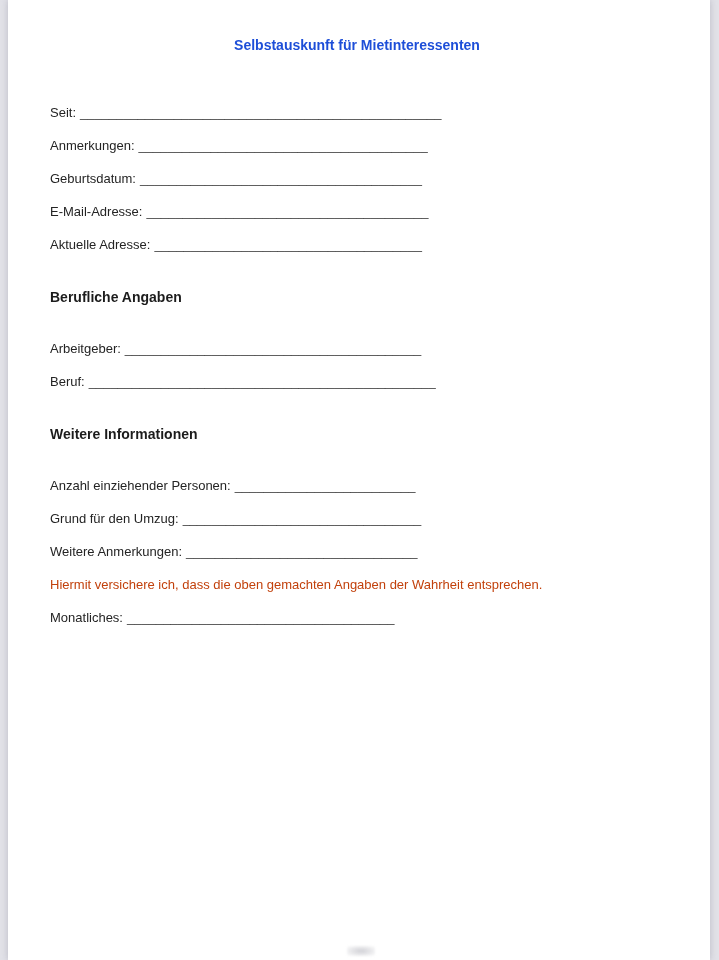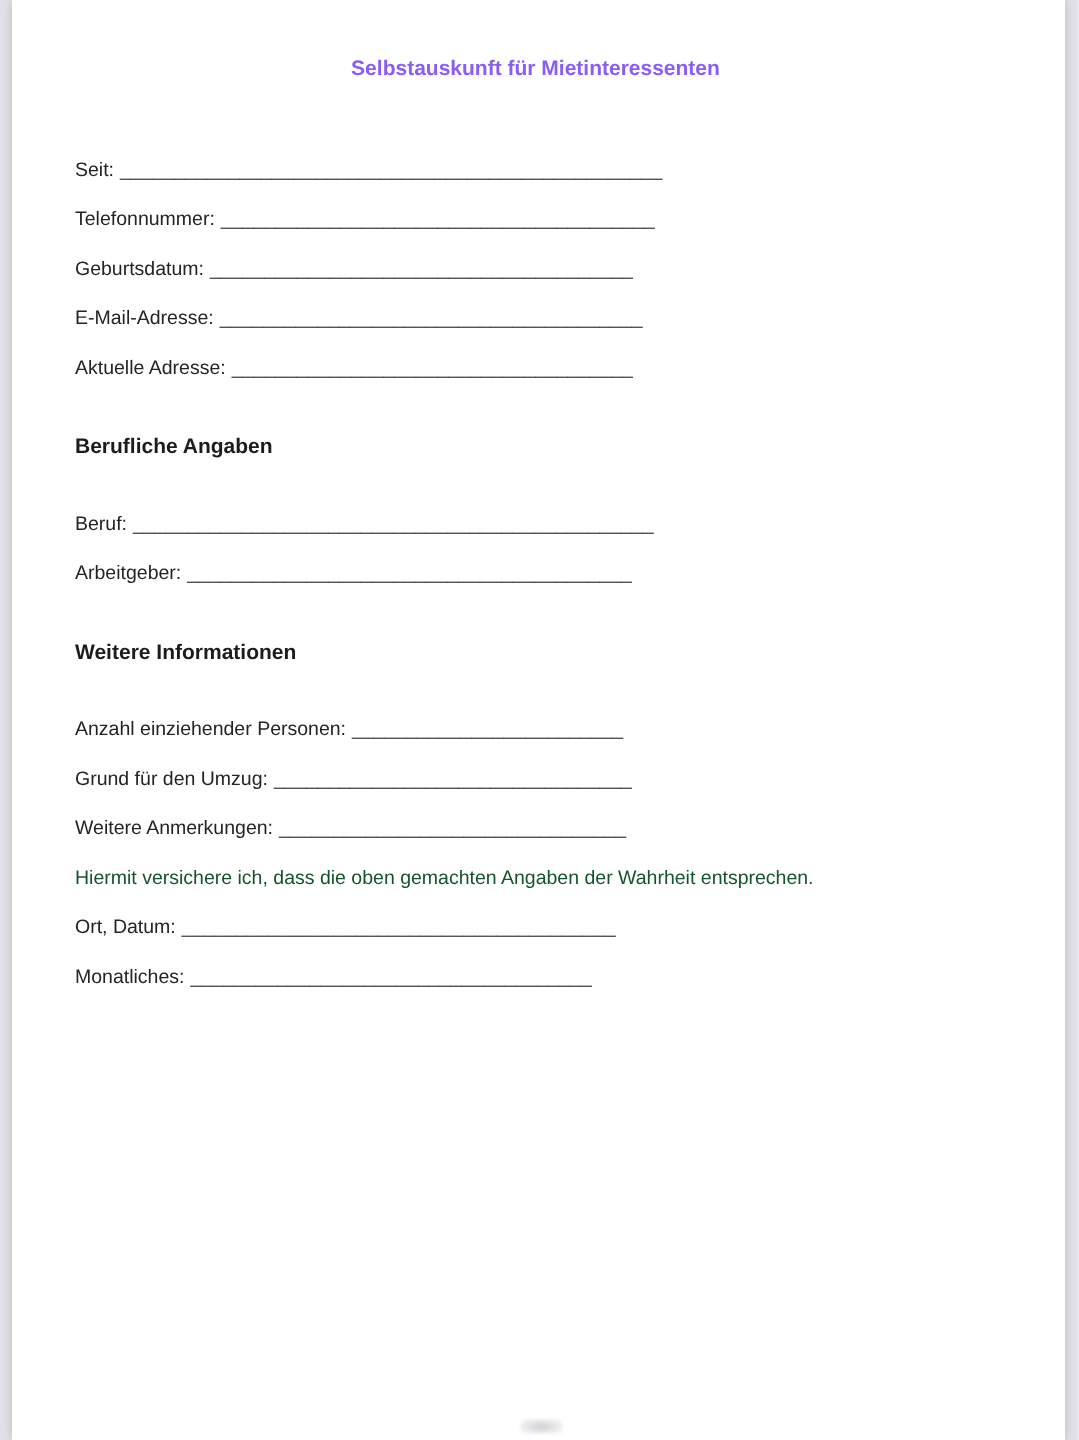--- a/index.html
+++ b/index.html
@@ -26,21 +26,21 @@
   }
   .content {
     padding: 37px 46px 0 42px;
   }
   .doc-title {
     font-size: 14px;
     font-weight: bold;
     line-height: 16px;
     text-align: center;
     margin: 0 0 52px 0;
-    color: #8b5cf6;
+    color: #1d4ed8;
   }
   .section-heading {
     font-size: 14px;
     font-weight: bold;
     line-height: 16px;
     margin: 36px 0 36px 0;
     color: #1c1c1c;
   }
   .field {
     font-size: 13px;
@@ -51,21 +51,21 @@
   }
   .blank {
     margin-left: 4px;
     color: #3c3c3c;
     letter-spacing: 0;
   }
   .statement {
     font-size: 13px;
     line-height: 16px;
     margin: 0 0 17px 0;
-    color: #14532d;
+    color: #c2410c;
   }
   .artifact {
     position: absolute;
     left: 347px;
     top: 946px;
     width: 28px;
     height: 10px;
     background: radial-gradient(ellipse at center, rgba(150,150,162,0.45), rgba(150,150,162,0));
     filter: blur(1px);
   }
@@ -76,62 +76,59 @@
 <div class="page">
   <div class="content">
 
     <h1 class="doc-title">Selbstauskunft für Mietinteressenten</h1>
 
     <section>
       <p class="field">
         <span>Seit:</span><span class="blank">__________________________________________________</span>
       </p>
       <p class="field">
-        <span>Telefonnummer:</span><span class="blank">________________________________________</span>
+        <span>Anmerkungen:</span><span class="blank">________________________________________</span>
       </p>
       <p class="field">
         <span>Geburtsdatum:</span><span class="blank">_______________________________________</span>
       </p>
       <p class="field">
         <span>E-Mail-Adresse:</span><span class="blank">_______________________________________</span>
       </p>
       <p class="field">
         <span>Aktuelle Adresse:</span><span class="blank">_____________________________________</span>
       </p>
     </section>
 
     <section>
       <h2 class="section-heading">Berufliche Angaben</h2>
       <p class="field">
-        <span>Beruf:</span><span class="blank">________________________________________________</span>
+        <span>Arbeitgeber:</span><span class="blank">_________________________________________</span>
       </p>
       <p class="field">
-        <span>Arbeitgeber:</span><span class="blank">_________________________________________</span>
+        <span>Beruf:</span><span class="blank">________________________________________________</span>
       </p>
     </section>
 
     <section>
       <h2 class="section-heading">Weitere Informationen</h2>
       <p class="field">
         <span>Anzahl einziehender Personen:</span><span class="blank">_________________________</span>
       </p>
       <p class="field">
         <span>Grund für den Umzug:</span><span class="blank">_________________________________</span>
       </p>
       <p class="field">
         <span>Weitere Anmerkungen:</span><span class="blank">________________________________</span>
       </p>
     </section>
 
     <section>
       <p class="statement">Hiermit versichere ich, dass die oben gemachten Angaben der Wahrheit entsprechen.</p>
       <p class="field">
-        <span>Ort, Datum:</span><span class="blank">________________________________________</span>
-      </p>
-      <p class="field">
         <span>Monatliches:</span><span class="blank">_____________________________________</span>
       </p>
     </section>
 
   </div>
 </div>
 
 <div class="artifact"></div>
 
 </body></html>

